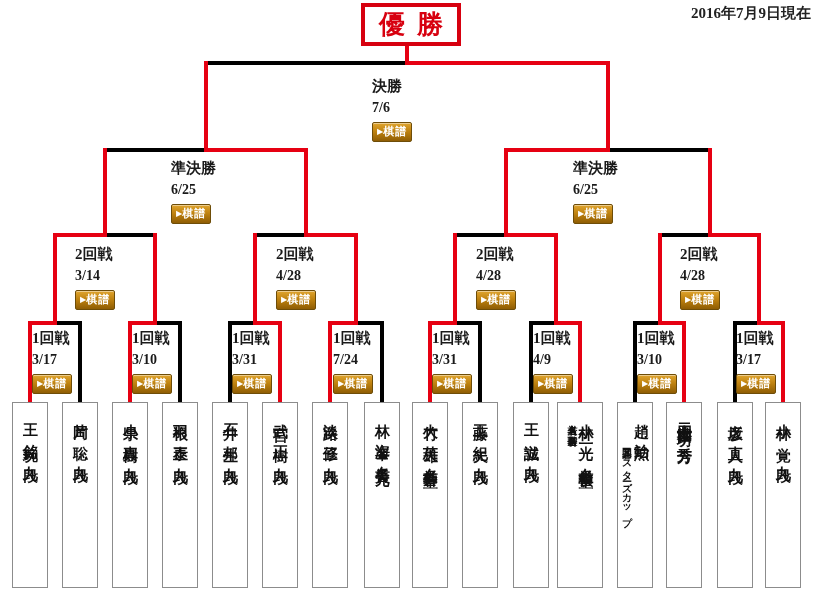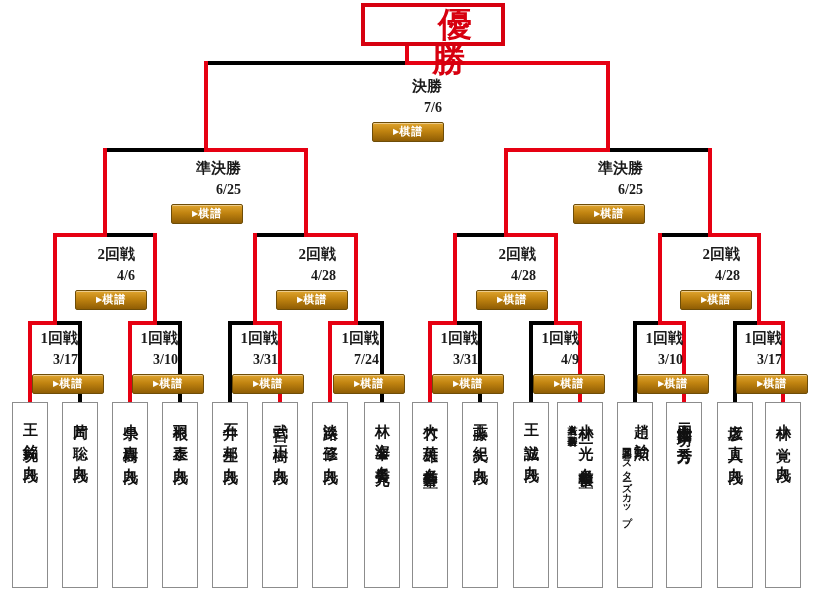--- a/index.html
+++ b/index.html
@@ -2,45 +2,46 @@
 <html><head>
 <meta charset="utf-8">
 <style>
   html,body{margin:0;padding:0;background:#fff;}
   .stage{position:relative;width:819px;height:589px;background:#fff;overflow:hidden;
          font-family:"Liberation Serif","DejaVu Serif",serif;}
   .ln{position:absolute;z-index:1;}
   .riser{z-index:2;}
   .bar{height:4px;}
   .vln{width:4px;}
-  .lbl{position:absolute;text-align:right;z-index:5;}
+  .lbl{position:absolute;text-align:left;z-index:5;}
   .rname{font-size:15px;font-weight:bold;color:#1a1a1a;line-height:1.45;white-space:nowrap;}
   .rdate{font-size:14px;font-weight:bold;color:#1a1a1a;line-height:1.45;}
-  .kifu{display:inline-block;margin-top:4px;padding:3px 20px 4px;border:1px solid #6e4d08;border-radius:2px;
+  .kifu{display:inline-block;margin-top:4px;padding:3px 4px 4px;border:1px solid #6e4d08;border-radius:2px;
         background:linear-gradient(180deg,#e0a52f 0%,#c08310 45%,#8f5d04 100%);
         color:#fff;font-weight:bold;font-size:11px;line-height:1;letter-spacing:1px;white-space:nowrap;
         box-shadow:inset 0 1px 0 rgba(255,255,255,.45);cursor:pointer;}
   .kifu .arr{font-size:8px;letter-spacing:0;vertical-align:1px;}
   .champ{position:absolute;left:361px;top:3px;width:92px;height:35px;border:4px solid #d7000f;background:#fff;
-         color:#d7000f;font-size:34px;font-weight:bold;text-align:center;line-height:35px;
-         letter-spacing:12px;text-indent:12px;z-index:6;padding-left:44px;}
+         color:#d7000f;font-size:26px;font-weight:bold;text-align:center;line-height:35px;
+         letter-spacing:12px;text-indent:12px;z-index:6;}
   .asof{position:absolute;right:8px;top:4px;font-size:15px;font-weight:bold;color:#222;z-index:6;}
   .pbox{position:absolute;top:402px;height:186px;width:36px;background:#fff;border:1px solid #8c8c8c;
         box-sizing:border-box;display:flex;flex-direction:row-reverse;justify-content:center;z-index:5;}
   .pcol{writing-mode:vertical-rl;text-orientation:upright;font-size:15px;font-weight:bold;color:#111;
         padding-top:9px;letter-spacing:2px;line-height:17px;}
   .psub{writing-mode:vertical-rl;text-orientation:upright;font-size:10px;font-weight:bold;color:#111;
         letter-spacing:0;line-height:12px;padding-top:14px;}
 </style>
 </head>
 <body>
 
 <div class="stage">
 
   <div class="champ">優勝</div>
+  <div class="asof">2016年7月9日現在</div>
 
   <div class="ln vln riser" style="left: 405px; top: 44px; height: 21px; background: rgb(230, 0, 18);"></div>
   <div class="ln bar" style="left: 204px; top: 61px; width: 203px; background: rgb(0, 0, 0);"></div>
   <div class="ln bar" style="left: 407px; top: 61px; width: 203px; background: rgb(230, 0, 18);"></div>
   <div class="ln vln riser" style="left: 204px; top: 61px; height: 91px; background: rgb(230, 0, 18);"></div>
   <div class="ln vln riser" style="left: 606px; top: 61px; height: 91px; background: rgb(230, 0, 18);"></div>
 
   <div class="ln bar" style="left: 103px; top: 148px; width: 103px; background: rgb(0, 0, 0);"></div>
   <div class="ln bar" style="left: 206px; top: 148px; width: 102px; background: rgb(230, 0, 18);"></div>
   <div class="ln bar" style="left: 504px; top: 148px; width: 104px; background: rgb(230, 0, 18);"></div>
@@ -119,21 +120,21 @@
     <span class="kifu"><span class="arr">▶</span><span>棋譜</span></span>
   </div>
   <div class="lbl" style="left:573px;top:158px;width:70px;">
     <div class="rname">準決勝</div>
     <div class="rdate">6/25</div>
     <span class="kifu"><span class="arr">▶</span><span>棋譜</span></span>
   </div>
 
   <div class="lbl" style="left:75px;top:244px;width:60px;">
     <div class="rname">2回戦</div>
-    <div class="rdate">4/6</div>
+    <div class="rdate">3/14</div>
     <span class="kifu"><span class="arr">▶</span><span>棋譜</span></span>
   </div>
   <div class="lbl" style="left:276px;top:244px;width:60px;">
     <div class="rname">2回戦</div>
     <div class="rdate">4/28</div>
     <span class="kifu"><span class="arr">▶</span><span>棋譜</span></span>
   </div>
   <div class="lbl" style="left:476px;top:244px;width:60px;">
     <div class="rname">2回戦</div>
     <div class="rdate">4/28</div>

